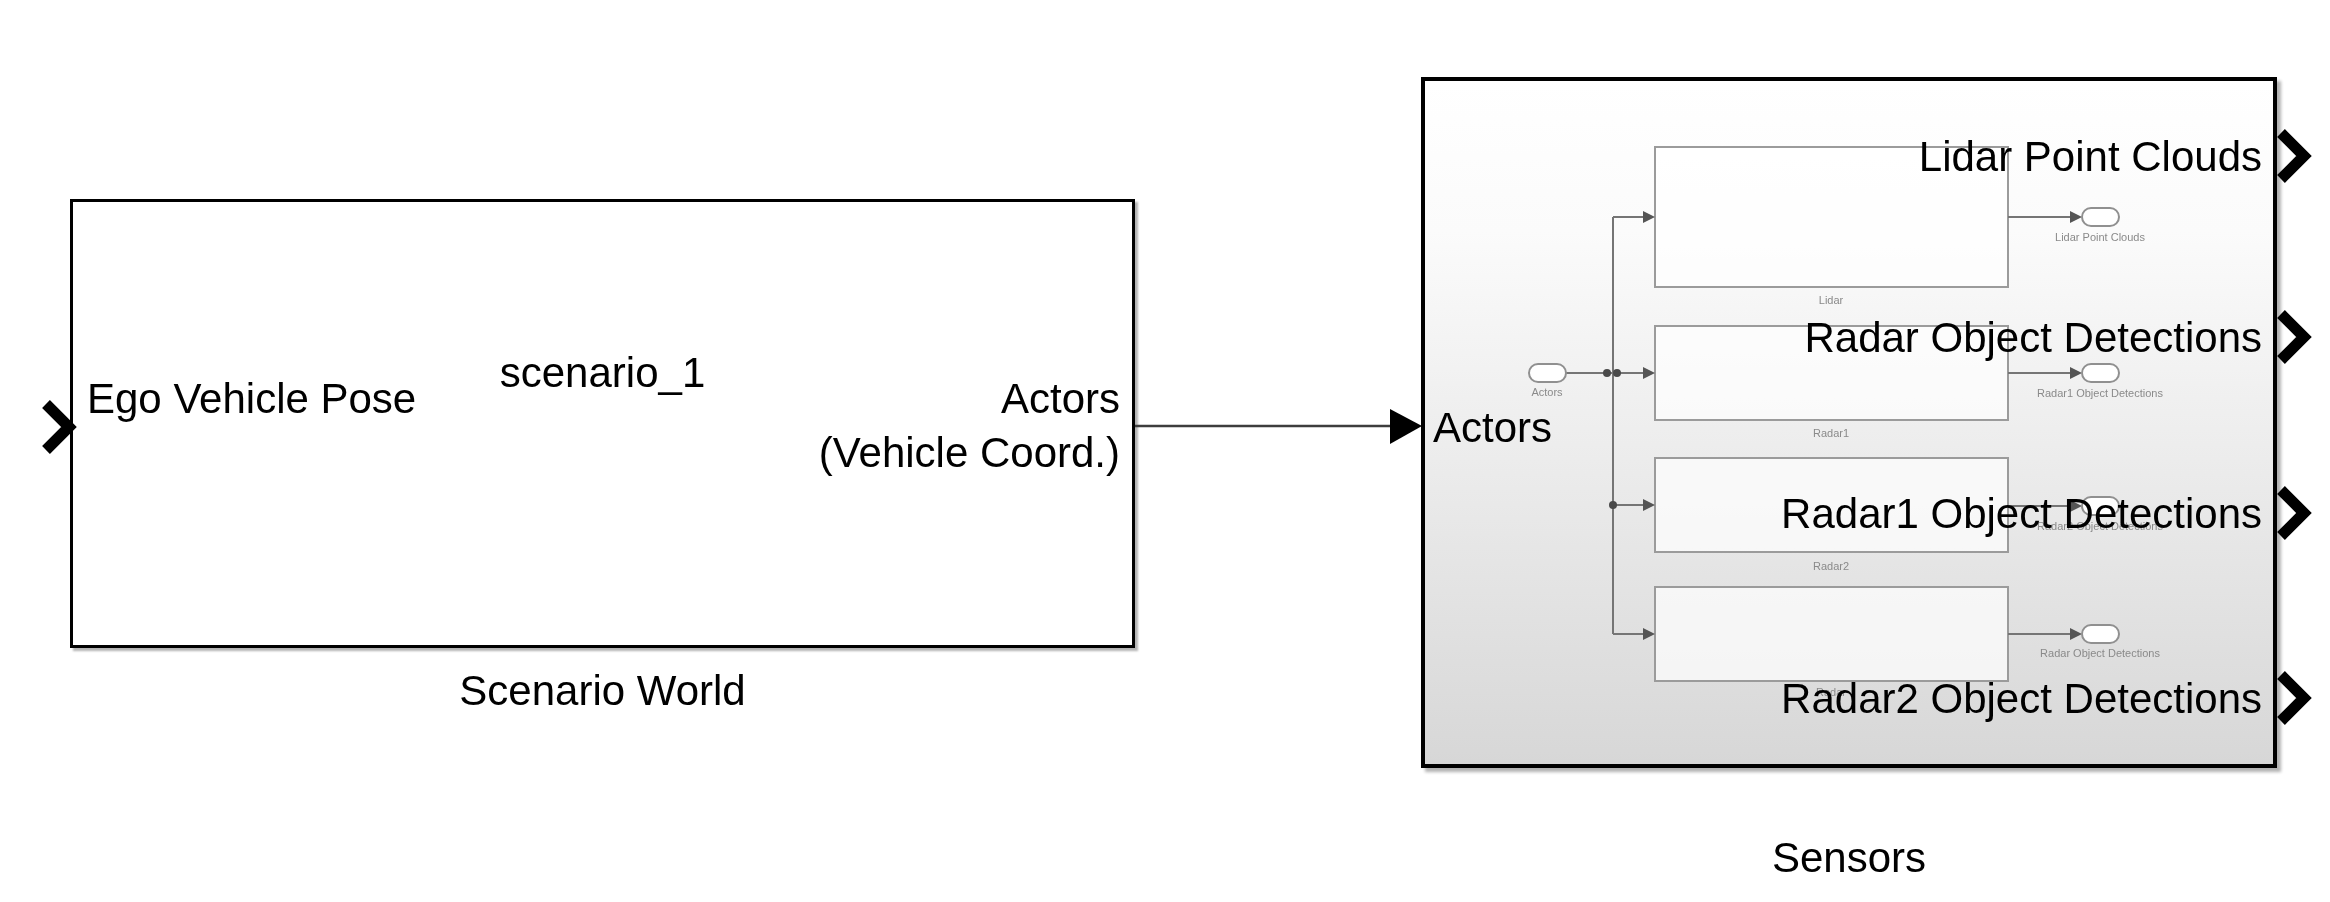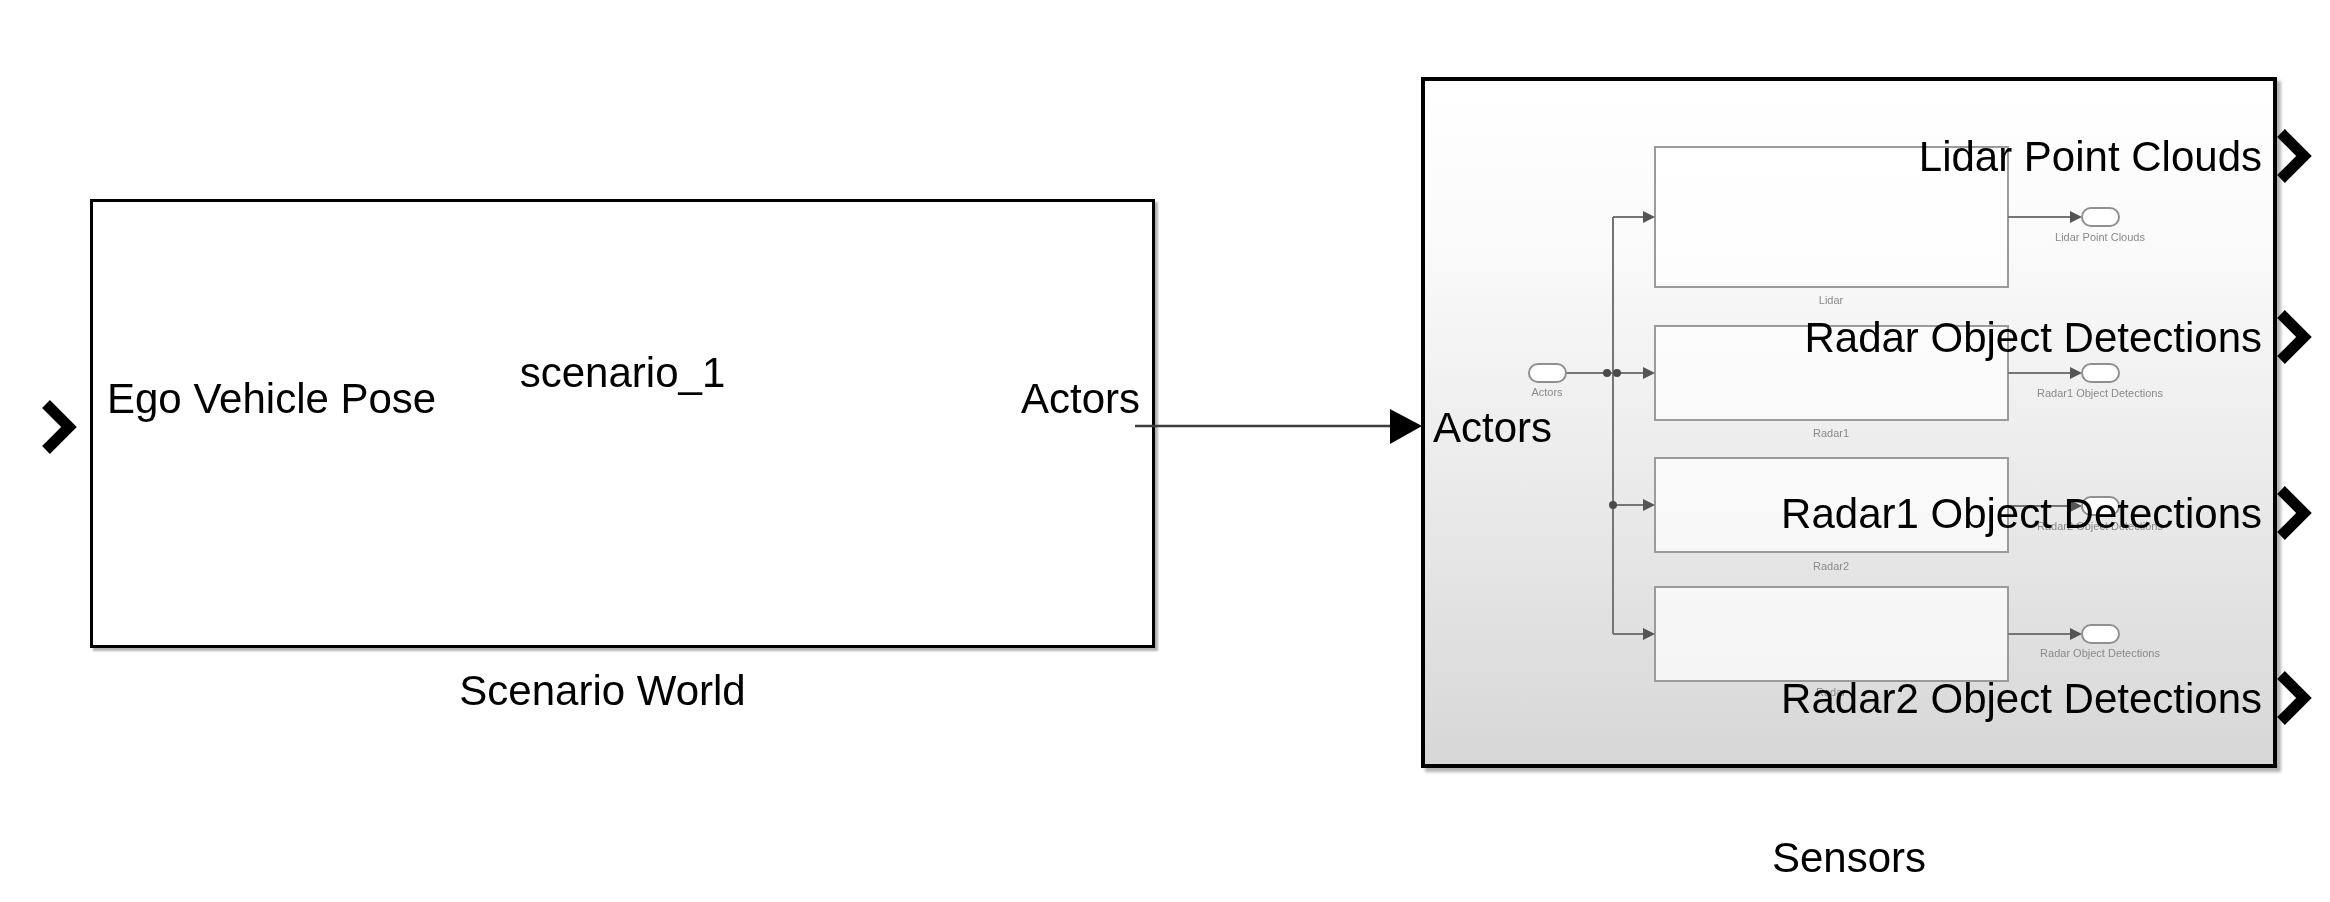--- a/index.html
+++ b/index.html
@@ -17,21 +17,21 @@
   }
   .block {
     position: absolute;
     box-sizing: border-box;
     background: #ffffff;
     border: 3px solid #000000;
     box-shadow: 3px 3px 2px rgba(0,0,0,0.30);
   }
   #scenario-block {
     left: 70px; top: 199px;
-    width: 1065px; height: 449px; margin-left: 20px;
+    width: 1065px; height: 449px;
   }
   #sensors-block {
     left: 1421px; top: 77px;
     width: 856px; height: 691px;
     border-width: 4px;
     background: linear-gradient(180deg, #ffffff 0%, #fbfbfb 22%, #e9e9e9 62%, #d7d7d7 100%);
     box-shadow: 4px 4px 3px rgba(0,0,0,0.30);
   }
   .biglabel {
     position: absolute;
@@ -58,20 +58,21 @@
 
 <div id="canvas">
 
   <div class="block" id="scenario-block">
     <div class="biglabel" style="left:0; right:0; top:144px; text-align:center;">scenario_1</div>
     <div class="biglabel" style="left:14px; top:170px; text-align:left;">
       <span style="display:block;">Ego Vehicle Pose</span>
     </div>
     <div class="biglabel" style="right:12px; top:170px; text-align:right;">
       <span style="display:block;">Actors</span>
+      <span style="display:block;">(Vehicle Coord.)</span>
     </div>
   </div>
 
   <div class="biglabel caption" style="left:70px; top:664px; width:1065px;">Scenario World</div>
 
   <div class="block" id="sensors-block"></div>
 
   <svg class="svg-overlay" viewBox="0 0 2330 902">
     <g stroke="#9b9b9b" stroke-width="2" fill="rgba(255,255,255,0.70)">
       <rect x="1655" y="147" width="353" height="140"></rect>

